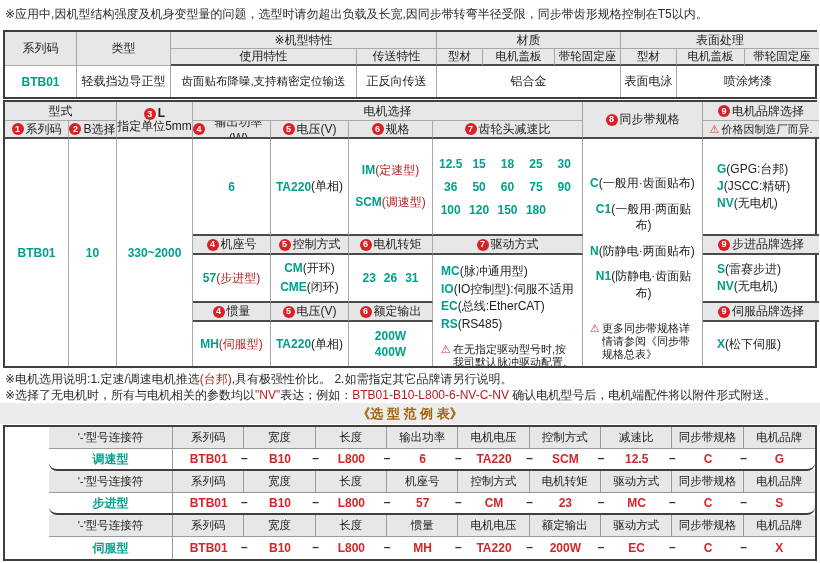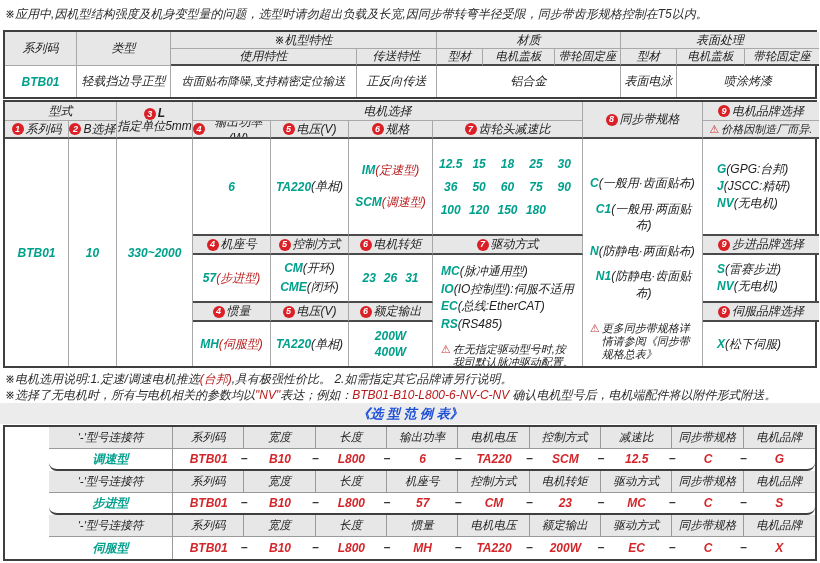--- a/index.html
+++ b/index.html
@@ -1,18 +1,18 @@
 <!DOCTYPE html>
 <html><head>
 <meta charset="utf-8">
 <style>
   * { margin:0; padding:0; box-sizing:border-box; }
   html,body { background:#fff; }
   .page { position:relative; width:820px; height:563px; background:#fff;
-          font-family:"Liberation Sans","DejaVu Sans",sans-serif; color:#222; overflow:hidden;font-style:italic; }
+          font-family:"Liberation Sans","DejaVu Sans",sans-serif; color:#222; overflow:hidden; }
   .note-line { position:absolute; left:5px; font-size:12px; color:#2b2b2b; white-space:nowrap; }
   .teal { color:#00a08c; font-weight:bold; }
   .red  { color:#b91c1c; }
   .redb { color:#d3262a; font-weight:bold; }
   
   .nc { display:inline-flex; align-items:center; justify-content:center; width:12px; height:12px;
         border-radius:50%; background:#da1f26; color:#fff; font-size:9px; font-weight:bold;
         margin-right:2px; flex:none; line-height:1; }
   .warn { color:#c93a3a; font-size:11px; margin-right:2px; flex:none; }
   
@@ -38,21 +38,21 @@
   .drivebody { flex-direction:column; align-items:flex-start; justify-content:flex-start;
                padding:8px 6px 4px 8px; font-size:12px; line-height:17.5px; }
   .drive-note { margin-top:10px; font-size:11px; line-height:13px; color:#222; display:flex; align-items:flex-start; text-align:left; }
   .beltbody { flex-direction:column; align-items:flex-start; justify-content:flex-end;
               padding:0 5px 5px 7px; font-size:12px; line-height:16.5px; }
   .belt-note { margin-top:12px; font-size:11px; line-height:13px; display:flex; align-items:flex-start; text-align:left; }
   .torq { display:flex; gap:8px; font-size:12px; }
   
   
   .ex-title { position:absolute; top:403px; left:0; width:820px; height:21px; background:#ececec;
-              display:flex; align-items:center; justify-content:center; font-size:13px; font-weight:bold; color:#1d4ed8; }
+              display:flex; align-items:center; justify-content:center; font-size:13px; font-weight:bold; color:#a16207; }
   .ex { position:absolute; top:425px; left:3px; width:814px; border:2px solid #3f3f3f; background:#fff;padding-left:44px; }
   .exrow { display:grid; grid-template-columns:124px repeat(9,1fr); height:22px; }
   .exh { background:#e7e7e7; border-bottom:1px solid #9a9a9a; }
   .exh > div { border-right:1px solid #9a9a9a; display:flex; align-items:center; justify-content:center;
                font-size:11.5px; color:#222; }
   .exh > div:last-child { border-right:none; }
   .exv { border-bottom:2px solid #3f3f3f;border-radius:8px; }
   .exv:last-child { border-bottom:none; }
   .exv > div { position:relative; display:flex; align-items:center; justify-content:center; font-size:12px; }
   .exv > div:first-child { border-right:1px solid #9a9a9a; }

